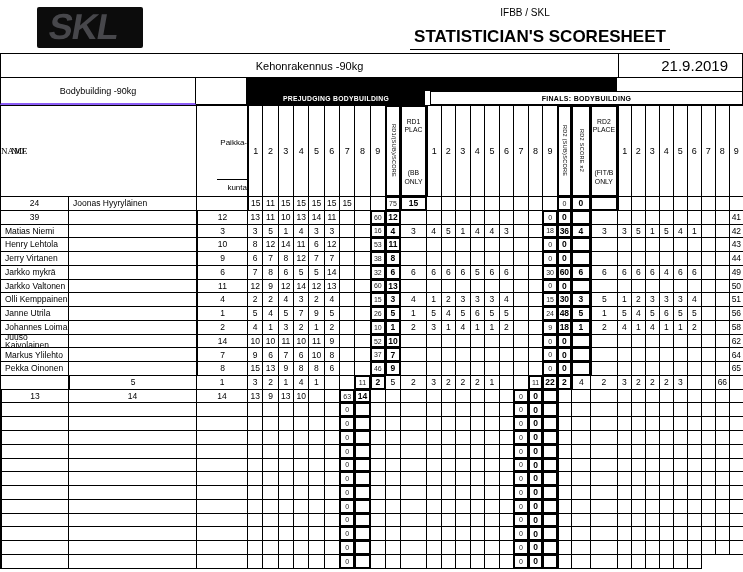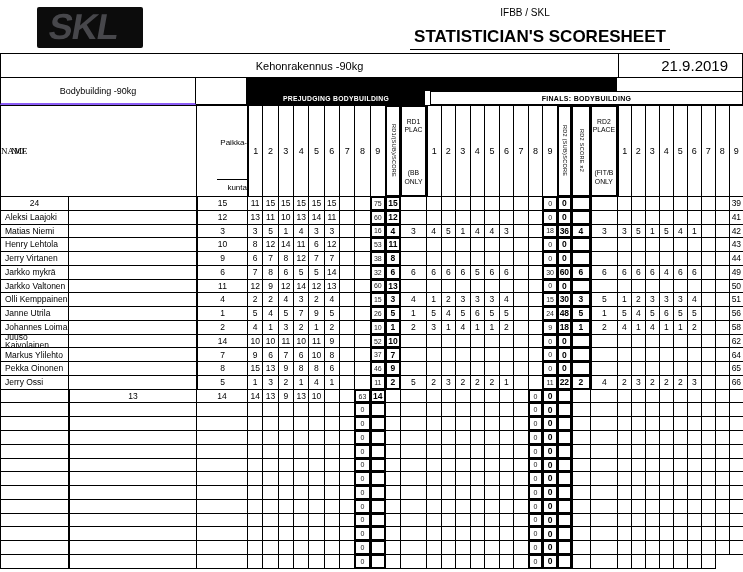--- a/index.html
+++ b/index.html
@@ -137,20 +137,21 @@
         <div class="hc">3</div>
         <div class="hc">4</div>
         <div class="hc">5</div>
         <div class="hc">6</div>
         <div class="hc">7</div>
         <div class="hc">8</div>
         <div class="hc">9</div>
       </div>
     <div class="grid tbody" id="tbody">
         <div class="c">24</div>
+        <div class="c nm">Joonas Hyyryläinen</div>
         <div class="c"></div>
         <div class="c sl">15</div>
         <div class="c">11</div>
         <div class="c">15</div>
         <div class="c">15</div>
         <div class="c">15</div>
         <div class="c">15</div>
         <div class="c">15</div>
         <div class="c"></div>
         <div class="c"></div>
@@ -171,21 +172,20 @@
         <div class="c sl"></div>
         <div class="c"></div>
         <div class="c"></div>
         <div class="c"></div>
         <div class="c"></div>
         <div class="c"></div>
         <div class="c"></div>
         <div class="c"></div>
         <div class="c"></div>
         <div class="c">39</div>
-        <div class="c nm">Aleksi Laajoki</div>
         <div class="c"></div>
         <div class="c sl">12</div>
         <div class="c">13</div>
         <div class="c">11</div>
         <div class="c">10</div>
         <div class="c">13</div>
         <div class="c">14</div>
         <div class="c">11</div>
         <div class="c"></div>
         <div class="c"></div>
@@ -591,21 +591,20 @@
         <div class="c sl"></div>
         <div class="c"></div>
         <div class="c"></div>
         <div class="c"></div>
         <div class="c"></div>
         <div class="c"></div>
         <div class="c"></div>
         <div class="c"></div>
         <div class="c"></div>
         <div class="c">65</div>
-        <div class="c nm">Jerry Ossi</div>
         <div class="c"></div>
         <div class="c sl">5</div>
         <div class="c">1</div>
         <div class="c">3</div>
         <div class="c">2</div>
         <div class="c">1</div>
         <div class="c">4</div>
         <div class="c">1</div>
         <div class="c"></div>
         <div class="c"></div>

